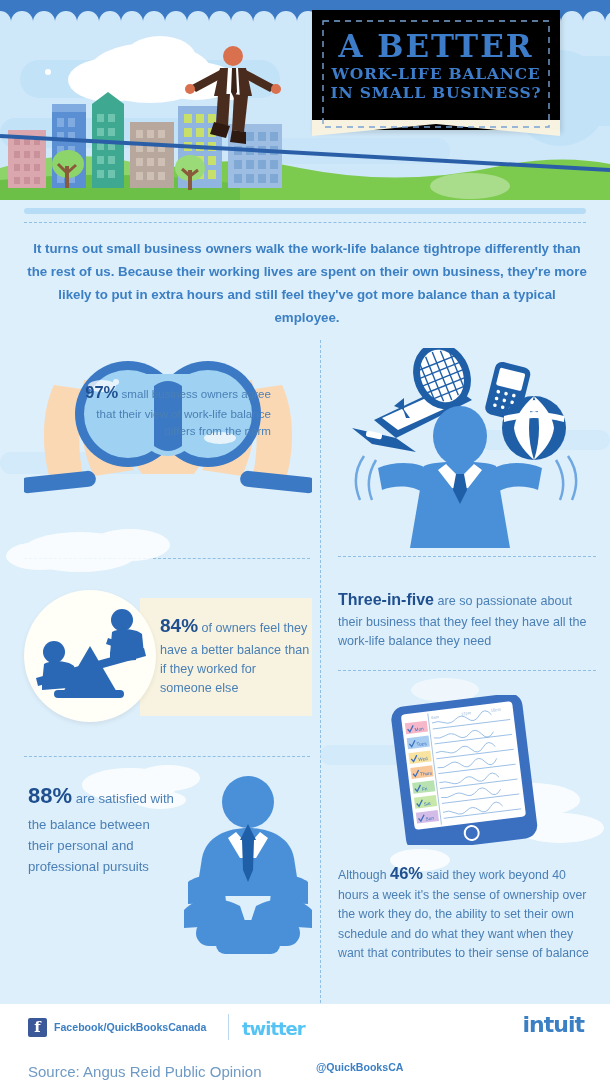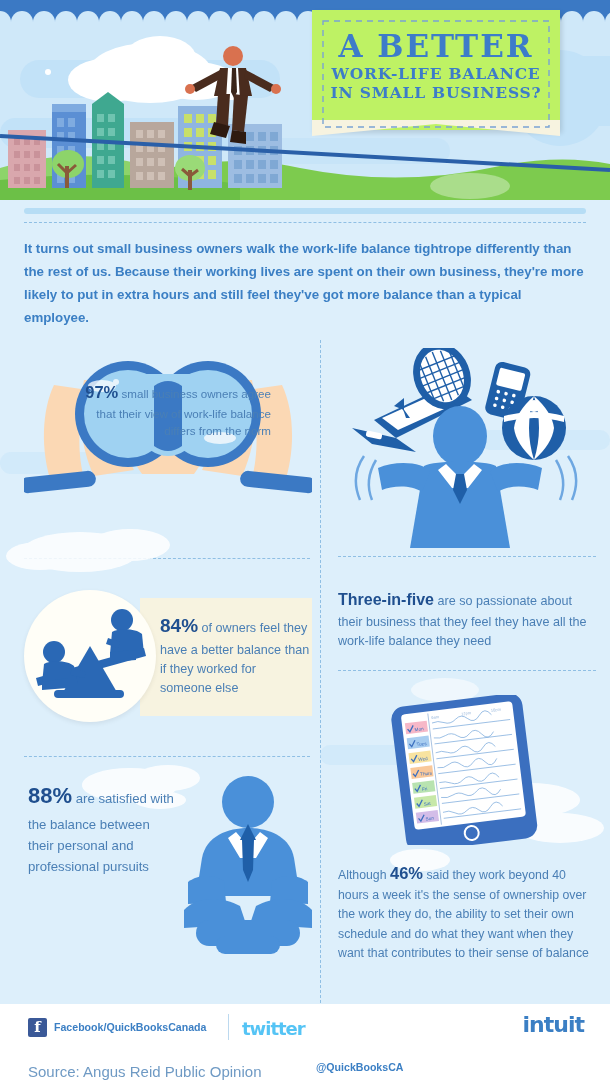--- a/index.html
+++ b/index.html
@@ -15,39 +15,39 @@
   
   .scallop-bar { position:absolute; top:0; left:0; width:610px; height:8px; background:#3b79c4; z-index:6;}
   .scallop { position:absolute; top:8px; left:0; width:610px; height:14px; z-index:6; }
 
   
   .header { position:absolute; top:18px; left:0; width:610px; height:182px; background:#cfe8f9; overflow:hidden; }
 
   
   .banner {
     position:absolute; top:10px; left:312px; width:248px; height:120px;
-    background:#bef264; z-index:8;
+    background:#000000; z-index:8;
     box-shadow:2px 3px 5px rgba(0,0,0,0.13);
   }
   .banner-notch { position:absolute; top:120px; left:312px; width:248px; height:18px; z-index:8; }
   .banner-dash {
     position:absolute; top:20px; left:322px; width:228px; height:108px;
     border:1px dashed #7aa3d4; z-index:9; pointer-events:none;
   }
   .banner-inner { position:relative; z-index:10; padding-top:20px; text-align:center; }
   .t1 { font-family:"DejaVu Serif", serif; font-size:31px; font-weight:bold; color:#3d7cc9; letter-spacing:2px; line-height:1.05; }
   .t2 { font-family:"DejaVu Serif", serif; font-size:15.5px; font-weight:bold; color:#3d7cc9; letter-spacing:0.8px; line-height:1.25; margin-top:1px; }
   .t3 { font-family:"DejaVu Serif", serif; font-size:15.5px; font-weight:bold; color:#3d7cc9; letter-spacing:0.8px; line-height:1.25; }
 
   
   .body-area { position:absolute; top:200px; left:0; width:610px; height:804px; background:#ddeffb; overflow:hidden; }
   .topbar-solid { position:absolute; top:8px; left:24px; width:562px; height:6px; background:#b6ddf5; border-radius:3px; }
   .topbar-dash { position:absolute; top:22px; left:24px; width:562px; border-top:1.5px dashed #8fbfe4; }
 
-  .intro { position:absolute; top:38px; left:24px; width:566px; font-size:13.3px; font-weight:bold; color:#3b7fc4; line-height:1.72; }
+  .intro { position:absolute; top:38px; left:24px; width:566px; font-size:13.3px; font-weight:bold; color:#3b7fc4; line-height:1.72;text-align:center; }
 
   .vdiv { position:absolute; top:140px; left:320px; height:778px; border-left:1.5px dashed #8fbfe4; }
   .hdiv { position:absolute; border-top:1.5px dashed #8fbfe4; }
 
   
   .binoc-wrap { position:absolute; top:150px; left:24px; width:288px; height:185px;text-align:right; }
   .binoc-text { position:absolute; top:30px; left:47px; width:200px; font-size:11.6px; color:#4a7fb5; line-height:1.5; z-index:5; }
   .pct-sm { font-size:16.5px; font-weight:bold; color:#1f4f8f; }
 
   

